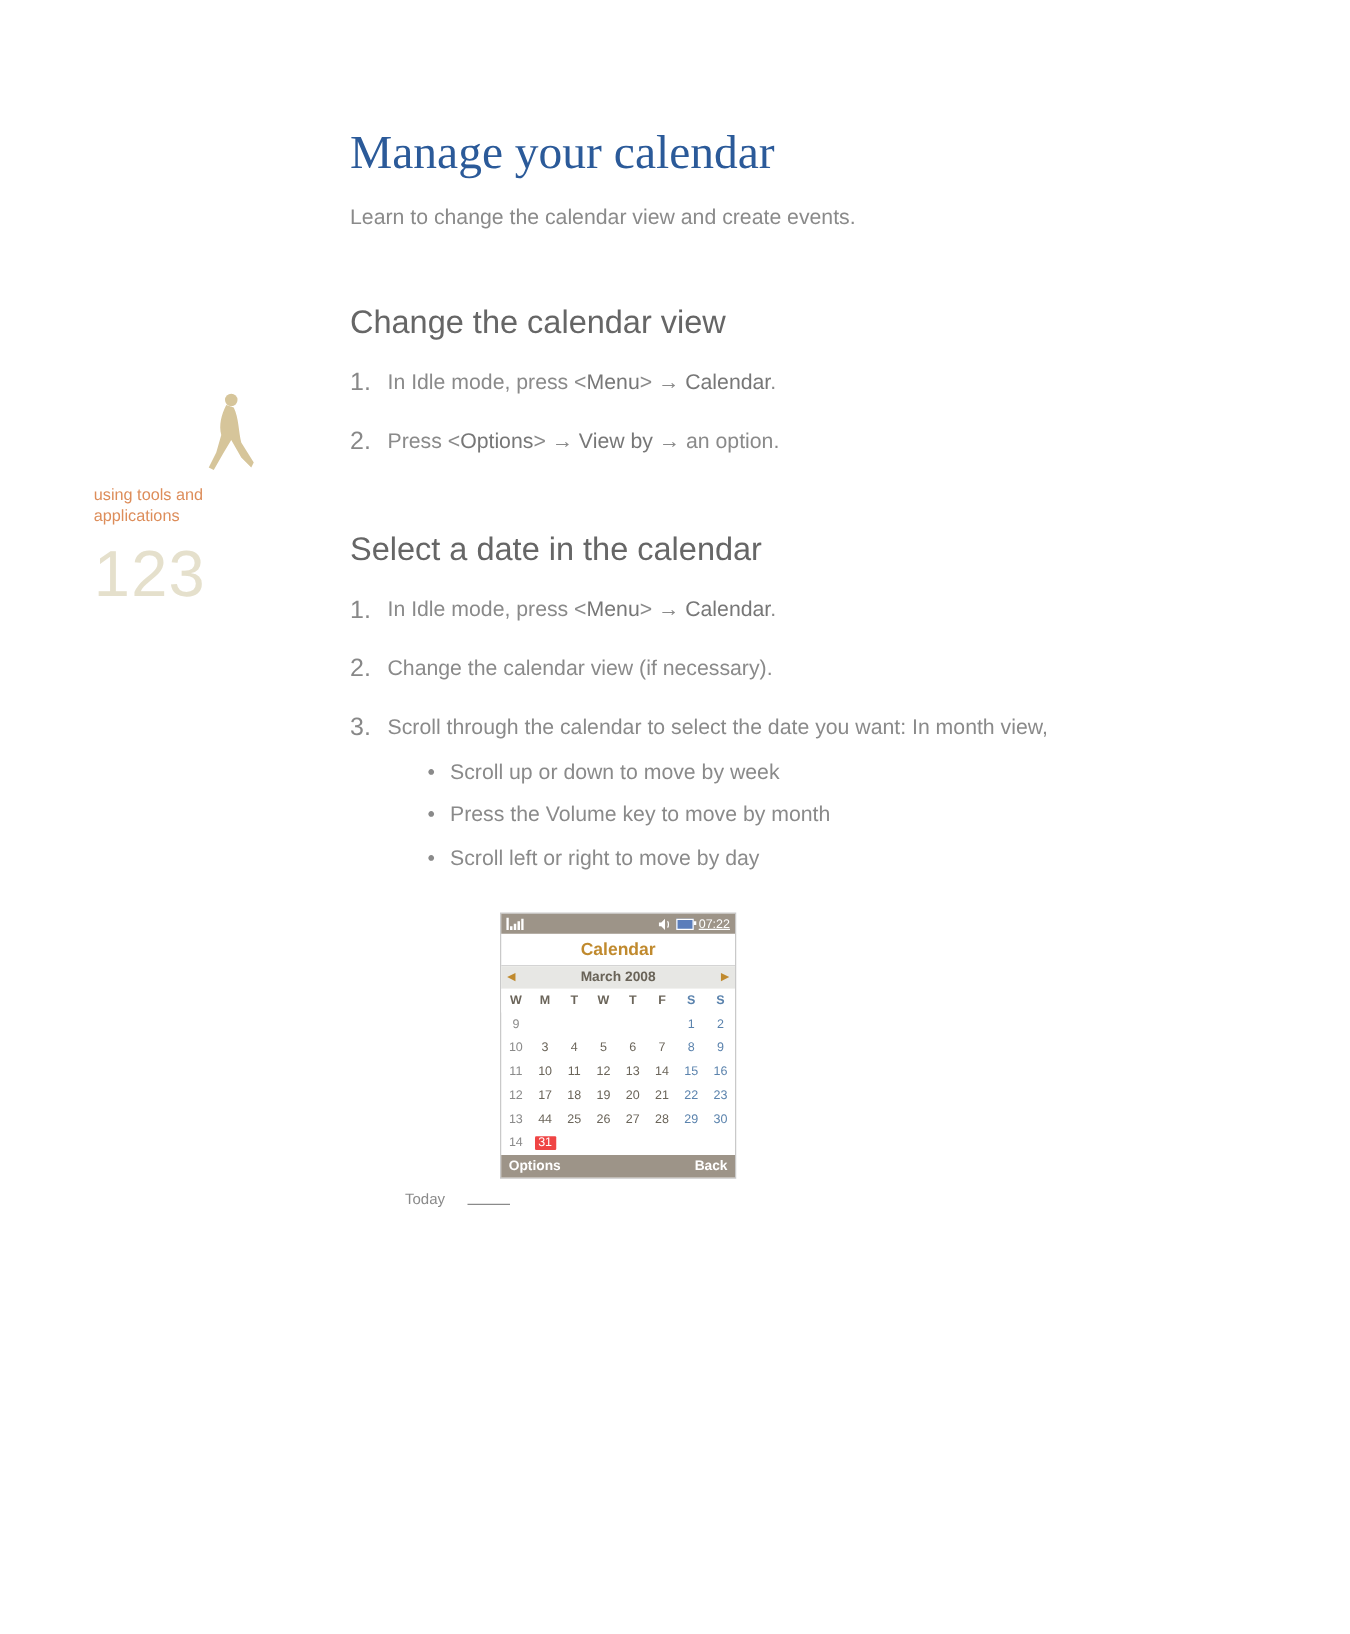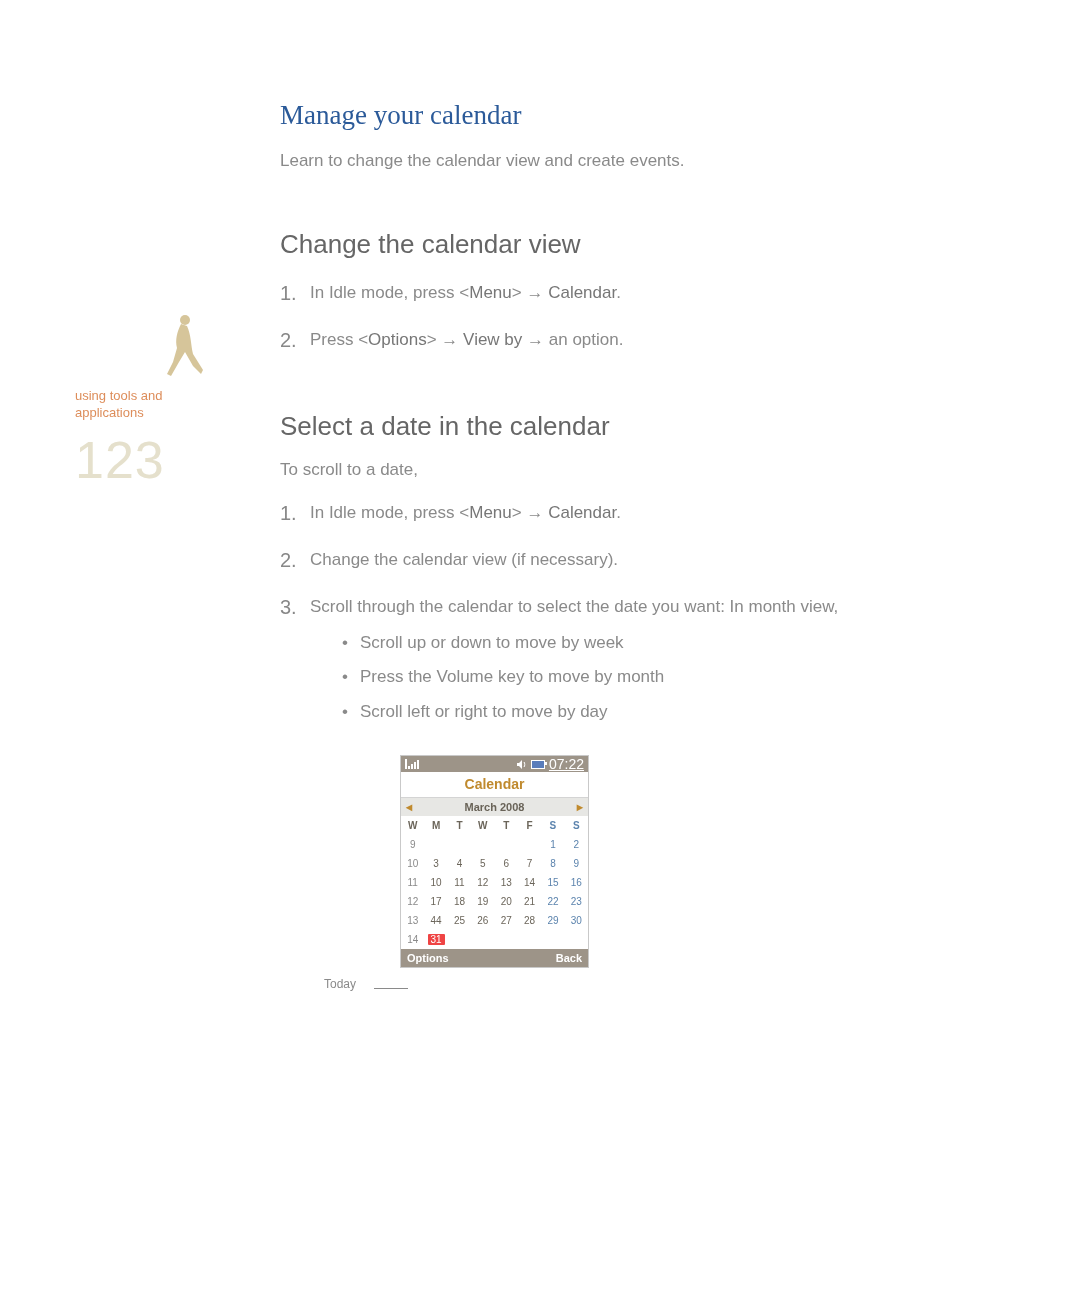--- a/index.html
+++ b/index.html
@@ -39,21 +39,21 @@
   .content {
     position: absolute;
     left: 280px;
     top: 100px;
     width: 640px;
   }
   h1 {
     font-family: Georgia, 'Times New Roman', serif;
     font-weight: 400;
     color: #2b5a99;
-    font-size: 27px;
+    font-size: 38px;
     margin: 0 0 18px 0;
   }
   .intro {
     font-size: 17px;
     color: #8a8a8a;
     margin: 0 0 55px 0;
     line-height: 1.45;
   }
   h2 {
     font-family: Verdana, Geneva, sans-serif;
@@ -137,21 +137,21 @@
     background: #fff;
     font-family: Tahoma, Verdana, sans-serif;
   }
   .statusbar {
     height: 16px;
     background: #9d9488;
     display: flex;
     align-items: center;
     justify-content: space-between;
     padding: 0 4px;
-    font-size: 14px;
+    font-size: 10px;
     color: #fff;
     text-decoration: underline;
   }
   .statusbar .status-left svg { display:block; }
   .statusbar .status-right {
     display: flex;
     align-items: center;
     gap: 4px;
   }
   .statusbar .battery {
@@ -274,21 +274,20 @@
     </div>
     <div class="step">
       <div class="step-number">2.</div>
       <div class="step-text">
         <span>Press &lt;</span><span class="keycap">Options</span><span>&gt; </span><span class="arrow">→</span><span> </span><span class="keycap">View by</span><span> → an option.</span>
       </div>
     </div>
   </div>
 
   <h2>Select a date in the calendar</h2>
-  <p class="subintro">To scroll to a date,</p>
   <div class="steps" style="margin-bottom:0">
     <div class="step">
       <div class="step-number">1.</div>
       <div class="step-text">
         <span>In Idle mode, press &lt;</span><span class="keycap">Menu</span><span>&gt; </span><span class="arrow">→</span><span> </span><span class="keycap">Calendar</span><span>.</span>
       </div>
     </div>
     <div class="step">
       <div class="step-number">2.</div>
       <div class="step-text">Change the calendar view (if necessary).</div>

